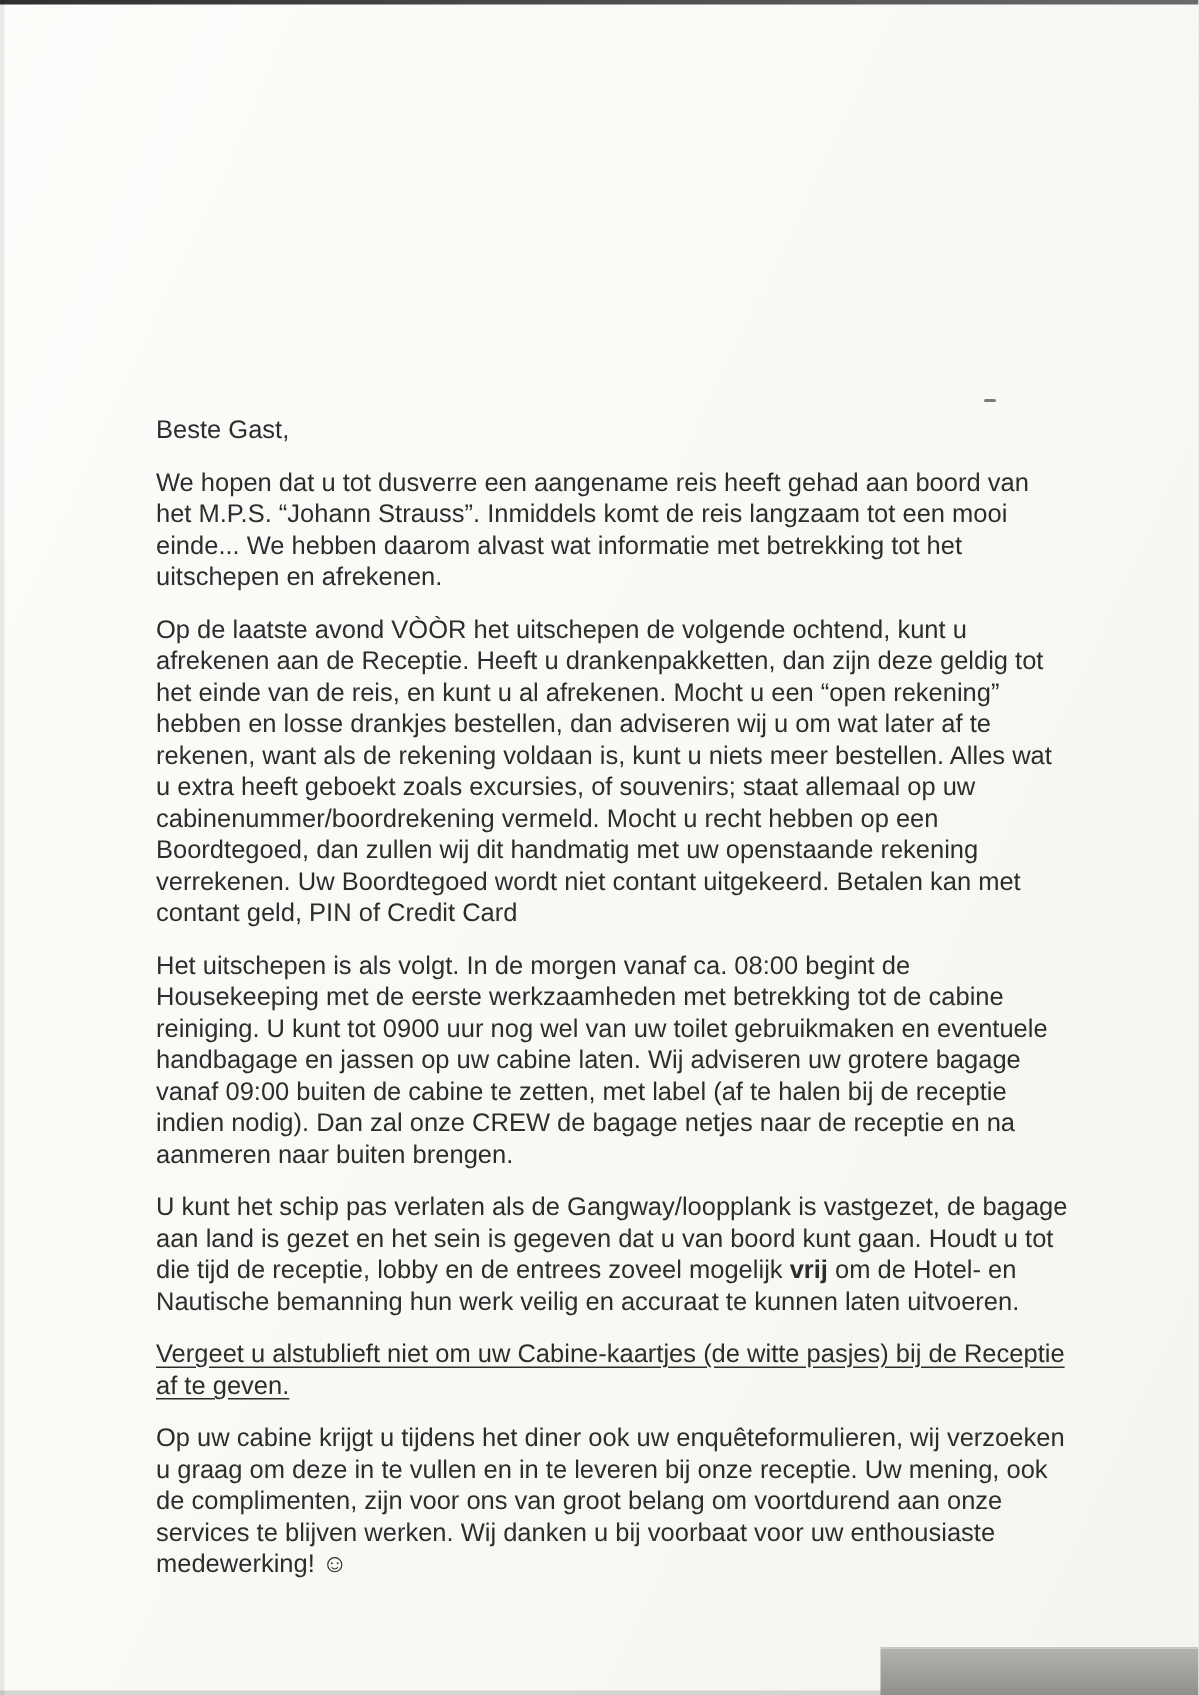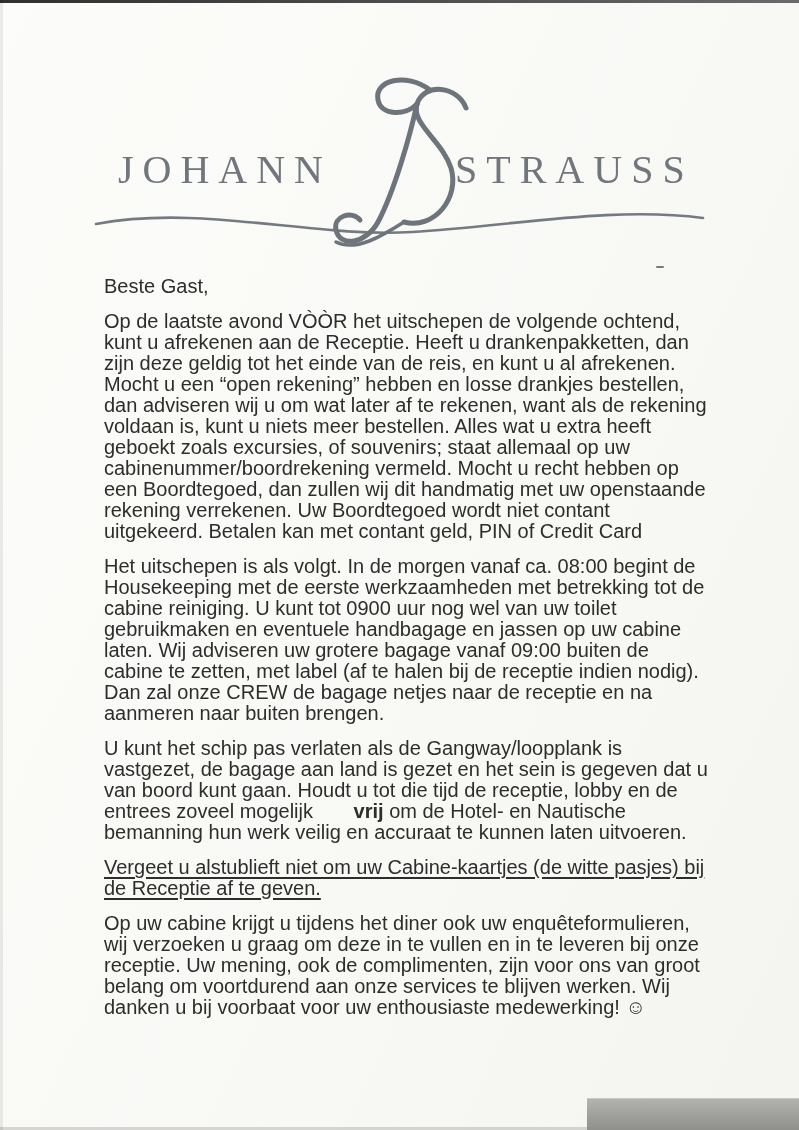--- a/index.html
+++ b/index.html
@@ -54,65 +54,48 @@
     position: absolute; left: 318px; top: 4px;
     width: 165px; height: 190px; z-index: 2;
   }
   .swoosh {
     position: absolute; left: 92px; top: 126px;
     width: 615px; height: 54px; z-index: 1;
   }
   
   .letter {
     position: absolute; left: 104px; top: 276px; width: 608px;
-    font-size: 20px; line-height: 21px;
+    font-size: 17px; line-height: 21px;
     color: #2d2d2d;
   }
   .letter p { margin: 0 0 14px 0; }
   .letter p.salutation { margin-bottom: 14px; }
   .letter p.underlined {
     text-decoration: underline;
     text-underline-offset: 3px;
   }
-  .letter b { font-weight: bold; margin-left: 35px; }
+  .letter b { font-weight: bold; }
 </style>
 </head>
 <body>
 
 <div class="paper">
 
   <div class="edge-top"></div>
   <div class="edge-left"></div>
   <div class="edge-bottom"></div>
   <div class="corner-br"></div>
   <div class="speck"></div>
 
-  <div class="logo">
-    <span class="logo-word left">JOHANN</span>
-
-    <svg class="monogram" viewBox="0 0 165 190" fill="none" stroke="#6e747b" stroke-width="5" stroke-linecap="round">
-
-      <path d="M 112 16 C 88 -2 56 6 60 26 C 63 42 88 42 99 30"></path>
-      <path d="M 99 30 C 92 62 76 118 60 148 C 48 170 22 174 18 156 C 15 142 34 136 42 146"></path>
-
-      <path d="M 148 34 C 140 12 106 8 99 30 C 93 50 124 66 133 94 C 142 124 116 156 86 148"></path>
-      <path d="M 86 148 C 64 162 38 178 18 168" stroke-width="3.5"></path>
-    </svg>
-
-    <span class="logo-word right">STRAUSS</span>
-
-    <svg class="swoosh" viewBox="0 0 615 54" fill="none" stroke="#757a81" stroke-width="2.6" stroke-linecap="round">
-      <path d="M 4 28 C 110 8 220 42 320 36 C 420 30 520 10 611 22"></path>
-    </svg>
-  </div>
 
   <div class="letter">
 
     <p class="salutation">Beste Gast,</p>
 
+    <p>We hopen dat u tot dusverre een aangename reis heeft gehad aan boord van het M.P.S. “Johann Strauss”. Inmiddels komt de reis langzaam tot een mooi einde... We hebben daarom alvast wat informatie met betrekking tot het uitschepen en afrekenen.</p>
 
     <p>Op de laatste avond VÒÒR het uitschepen de volgende ochtend, kunt u afrekenen aan de Receptie. Heeft u drankenpakketten, dan zijn deze geldig tot het einde van de reis, en kunt u al afrekenen. Mocht u een “open rekening” hebben en losse drankjes bestellen, dan adviseren wij u om wat later af te rekenen, want als de rekening voldaan is, kunt u niets meer bestellen. Alles wat u extra heeft geboekt zoals excursies, of souvenirs; staat allemaal op uw cabinenummer/boordrekening vermeld. Mocht u recht hebben op een Boordtegoed, dan zullen wij dit handmatig met uw openstaande rekening verrekenen. Uw Boordtegoed wordt niet contant uitgekeerd. Betalen kan met contant geld, PIN of Credit Card</p>
 
     <p>Het uitschepen is als volgt. In de morgen vanaf ca. 08:00 begint de Housekeeping met de eerste werkzaamheden met betrekking tot de cabine reiniging. U kunt tot 0900 uur nog wel van uw toilet gebruikmaken en eventuele handbagage en jassen op uw cabine laten. Wij adviseren uw grotere bagage vanaf 09:00 buiten de cabine te zetten, met label (af te halen bij de receptie indien nodig). Dan zal onze CREW de bagage netjes naar de receptie en na aanmeren naar buiten brengen.</p>
 
     <p><span>U kunt het schip pas verlaten als de Gangway/loopplank is vastgezet, de bagage aan land is gezet en het sein is gegeven dat u van boord kunt gaan. Houdt u tot die tijd de receptie, lobby en de entrees zoveel mogelijk </span><b>vrij</b><span> om de Hotel- en Nautische bemanning hun werk veilig en accuraat te kunnen laten uitvoeren.</span></p>
 
     <p class="underlined">Vergeet u alstublieft niet om uw Cabine-kaartjes (de witte pasjes) bij de Receptie af te geven.</p>
 
     <p>Op uw cabine krijgt u tijdens het diner ook uw enquêteformulieren, wij verzoeken u graag om deze in te vullen en in te leveren bij onze receptie. Uw mening, ook de complimenten, zijn voor ons van groot belang om voortdurend aan onze services te blijven werken. Wij danken u bij voorbaat voor uw enthousiaste medewerking! ☺</p>

